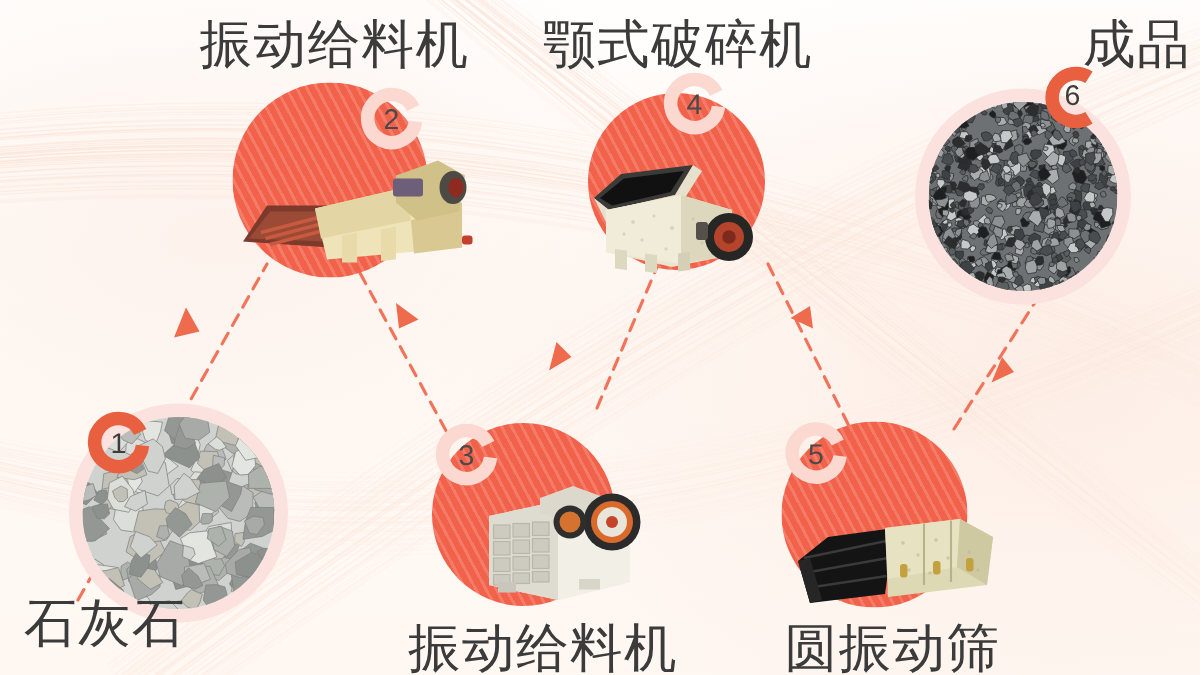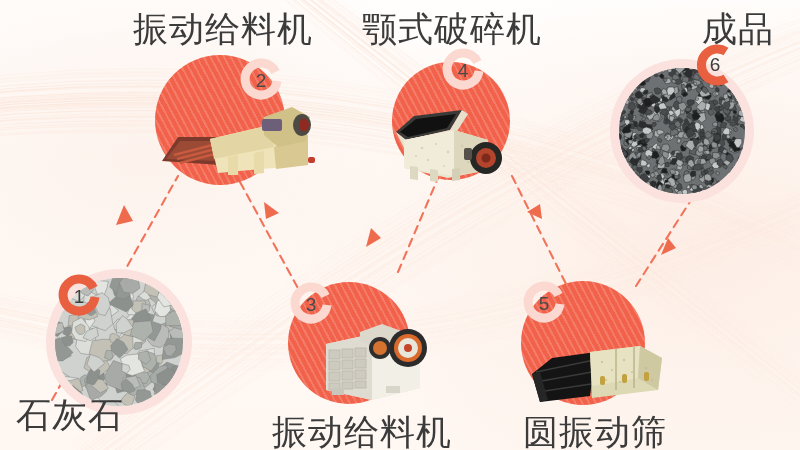--- a/index.html
+++ b/index.html
@@ -1236,16 +1236,16 @@
             <polygon points="89.3,23.2 87.0,25.7 83.7,23.6 82.9,21.1 84.1,18.5 87.2,19.5" fill="#5b5f60" stroke="#2a2c2d" stroke-width="0.5"></polygon>
           </g>
       </svg>
     </div>
     <div class="badge" style="left:692px;top:42px;">
       <svg class="ring" viewBox="0 0 46 46">
         <path d="M34,9.5 A16,16 0 1 0 34,36.5" fill="none" stroke="#e8603f" stroke-width="9" stroke-linecap="butt"></path>
       </svg>
       <span class="num">6</span>
     </div>
-    <div class="label" style="left:702px;top:6px;">成品</div>
+    <div class="label" style="left:722px;top:6px;">成品</div>
   </div>
 
 </div>
 
 </body></html>

